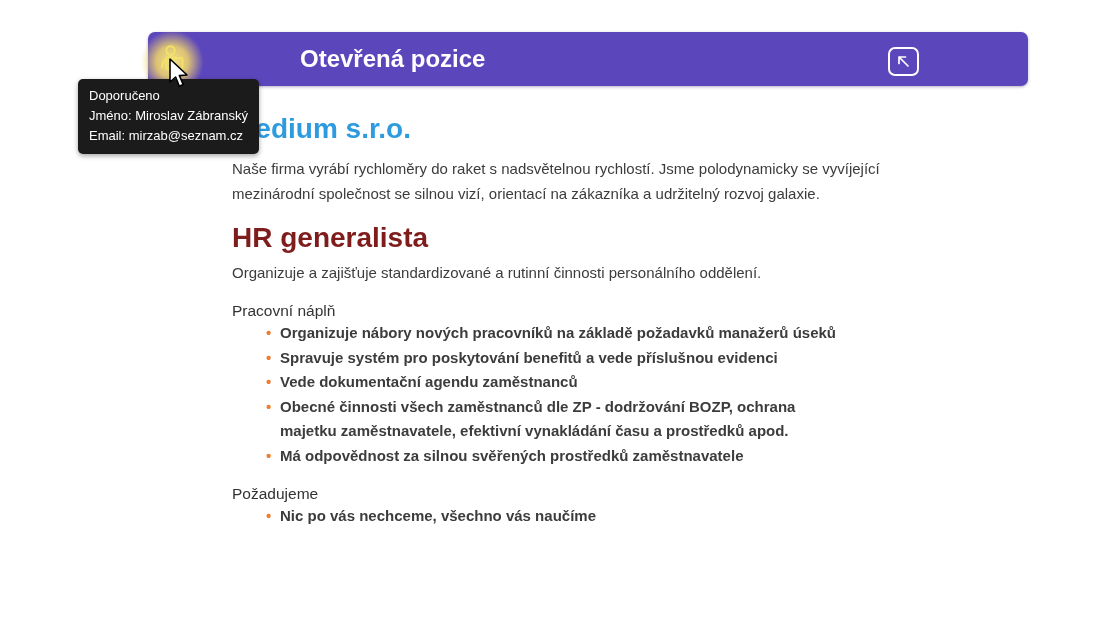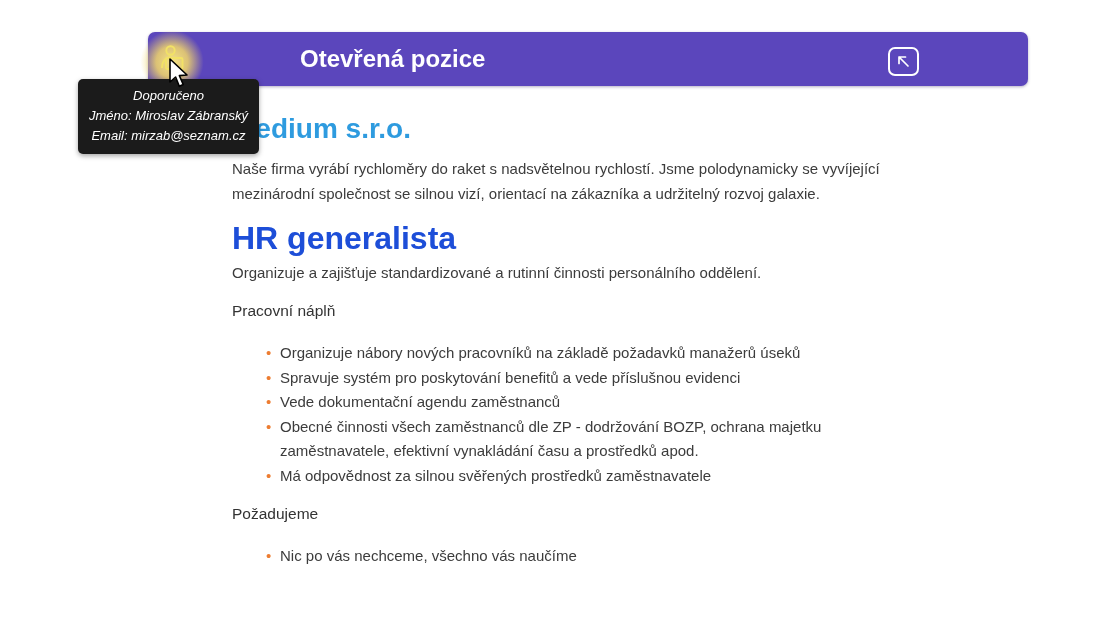--- a/index.html
+++ b/index.html
@@ -20,33 +20,33 @@
   .person-icon { position:absolute; left:10px; top:12px; width:28px; height:28px; }
   
   .expand-btn { position:absolute; left:740px; top:15px; width:31px; height:29px;
                 border:2px solid #ffffff; border-radius:7px; background:transparent;
                 display:flex; align-items:center; justify-content:center; cursor:pointer; }
 
   
   .tooltip { position:absolute; left:78px; top:79px; z-index:20;
              background:#1B1B1B; color:#ffffff; border-radius:5px;
              padding:7px 11px 8px; font-size:13px; line-height:20px;
-             text-align:center; white-space:nowrap; box-shadow:0 2px 5px rgba(0,0,0,.35);font-style:italic; }
+             text-align:left; white-space:nowrap; box-shadow:0 2px 5px rgba(0,0,0,.35); }
 
   
   .cursor { position:absolute; left:166px; top:57px; z-index:30; pointer-events:none; }
 
   
   .content { position:absolute; left:232px; top:112px; width:690px; color:#3c3c3c; font-size:15px; }
   .company   { color:#2E9BDF; font-size:28px; font-weight:700; line-height:34px; }
   .company-desc { margin-top:10px; line-height:25px; }
-  .position  { color:#1d4ed8; font-size:32px; font-weight:700; line-height:34px; margin-top:15px; }
+  .position  { color:#7f1d1d; font-size:28px; font-weight:700; line-height:34px; margin-top:15px; }
   .position-summary { margin-top:5px; line-height:25px; }
   .section-heading { margin-top:15px; font-size:15.5px; font-weight:400; color:#333333; line-height:21px; }
-  ul.bullets { margin-top:20px; list-style:none; padding-left:34px; }
+  ul.bullets { margin-top:0; list-style:none; padding-left:34px;font-weight:bold; }
   ul.bullets li { position:relative; padding-left:14px; line-height:24.5px; }
   ul.bullets li::before { content:"•"; position:absolute; left:0; top:0; color:#ED7D31; }
   li.two-line { max-width:590px; }
 </style>
 </head>
 <body>
 
 <div class="stage">
 
   <div class="titlebar">

